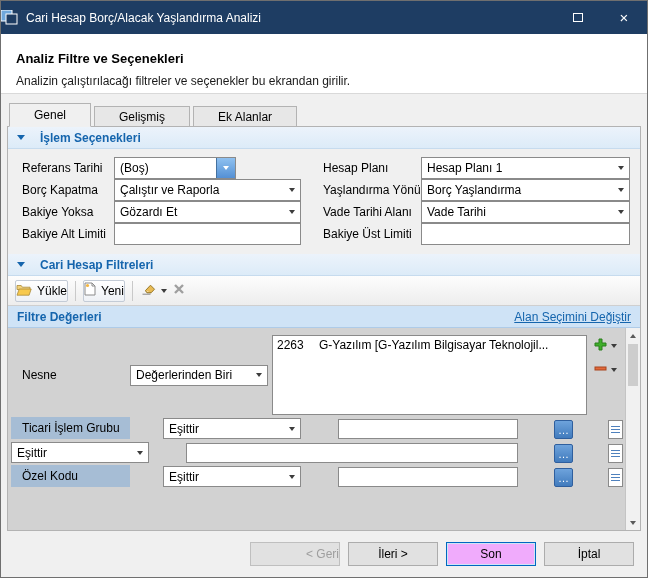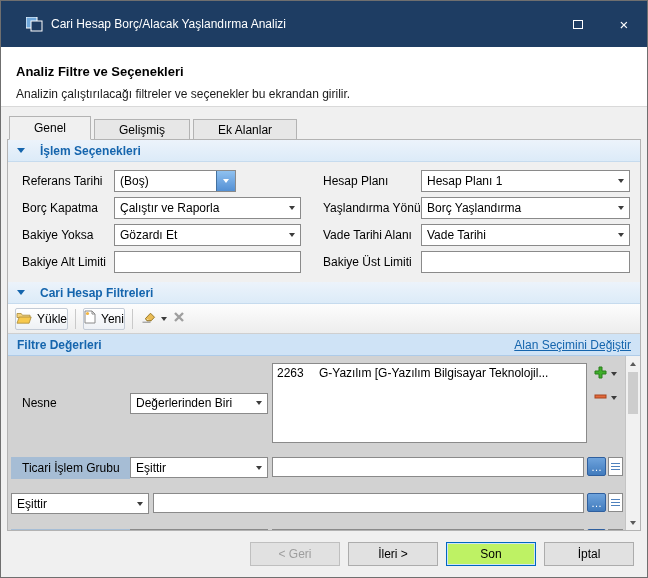--- a/index.html
+++ b/index.html
@@ -2,21 +2,21 @@
 <html><head>
 <meta charset="utf-8">
 <style>
   * { box-sizing: border-box; margin: 0; padding: 0; }
   html,body { width:648px; height:578px; }
   body { font-family:"Liberation Sans", sans-serif; font-size:12px; color:#000; background:#f0f0f0; }
 
   .window { width:648px; height:578px; border:1px solid #6f6f6f; display:flex; flex-direction:column; background:#f0f0f0; }
 
   
-  .titlebar { height:46px; background:#1e3d63; display:flex; align-items:center; padding-left:25px; flex:0 0 auto; }
+  .titlebar { height:33px; background:#1e3d63; display:flex; align-items:center; padding-left:0; flex:0 0 auto; }
   .app-icon { width:17px; height:15px; margin-right:8px; display:inline-flex; }
   .tb-title { color:#fff; font-size:12px; }
   .tb-controls { margin-left:auto; display:flex; height:30px; }
   .tb-btn { width:46px; height:30px; display:flex; align-items:center; justify-content:center; color:#fff; }
   .max-glyph { width:10px; height:9px; border:1px solid #fff; display:inline-block; }
   .tb-btn.close { font-size:15px; }
 
   
   .header { height:60px; background:#ffffff; border-bottom:1px solid #d9d9d9; padding:17px 15px 0 15px; flex:0 0 auto; }
   .header-title { font-weight:bold; font-size:13px; margin-bottom:8px; }
@@ -27,21 +27,21 @@
   .tabs { display:flex; align-items:flex-end; padding-left:2px; margin-bottom:-1px; position:relative; z-index:2; }
   .tab { height:21px; line-height:20px; padding:0 24px; background:#e7e7e7; border:1px solid #b3b3b3; margin-right:3px; }
   .tab.active { height:24px; line-height:23px; background:#f0f0f0; border-bottom:1px solid #f0f0f0; }
 
   .panel { flex:1 1 auto; min-height:0; border:1px solid #b3b3b3; background:#f0f0f0; display:flex; flex-direction:column; }
 
   .sec-header { height:22px; flex:0 0 auto; background:linear-gradient(#ecf3fb,#dcebf8); border-bottom:1px solid #c6dbee; display:flex; align-items:center; gap:15px; padding-left:9px; color:#1565ad; font-weight:bold; }
   .tri-blue { width:0; height:0; border-left:4px solid transparent; border-right:4px solid transparent; border-top:5px solid #1565ad; }
 
   
-  .form { flex:0 0 auto; display:grid; grid-template-columns:98px 187px 16px 104px 1fr; grid-auto-rows:22px; row-gap:5px; padding:8px 10px 9px 8px; align-items:center; }
+  .form { flex:0 0 auto; display:grid; grid-template-columns:98px 187px 16px 104px 1fr; grid-auto-rows:22px; padding:8px 10px 9px 8px; align-items:center; }
   .flab { padding-left:6px; }
   .combo { height:22px; border:1px solid #8a8a8a; background:#fff; display:flex; align-items:center; padding-left:5px; overflow:hidden; white-space:nowrap; }
   .car { margin-left:auto; margin-right:5px; width:0; height:0; border-left:3.5px solid transparent; border-right:3.5px solid transparent; border-top:4px solid #3c3c3c; flex:0 0 auto; }
   .combo.datec { width:122px; padding-left:5px; }
   .dbtn { margin-left:auto; width:19px; height:20px; background:linear-gradient(#8fc1f0,#5490d4); border-left:1px solid #44719f; display:flex; align-items:center; justify-content:center; }
   .car-w { width:0; height:0; border-left:3.5px solid transparent; border-right:3.5px solid transparent; border-top:4px solid #ffffff; }
   .tbox { height:22px; border:1px solid #8a8a8a; background:#fff; width:100%; font:12px "Liberation Sans",sans-serif; padding:0 4px; }
 
   
   .toolbar { height:30px; flex:0 0 auto; background:linear-gradient(#fdfdfd,#ededed); border-bottom:1px solid #cfcfcf; display:flex; align-items:center; padding-left:7px; gap:4px; }
@@ -64,39 +64,39 @@
   .glabel.hl2 { background:#c8d2de; }
   .gop { width:142px; flex:0 0 auto; display:flex; align-items:center; padding-right:4px; }
   .gop .combo { width:100%; height:21px; }
   .nlist { flex:1 1 auto; background:#fff; border:1px solid #8a8a8a; overflow:hidden; }
   .nlist-item { display:flex; padding:2px 4px; white-space:nowrap; }
   .nlist-code { width:42px; flex:0 0 auto; }
   .nlist-desc { overflow:hidden; text-overflow:ellipsis; }
   .nicons { width:36px; flex:0 0 auto; display:flex; flex-direction:column; align-items:center; padding-top:3px; gap:8px; }
   .ipair { display:flex; align-items:center; gap:4px; cursor:pointer; }
 
-  .frow { display:flex; height:22px; margin-top:14px; align-items:flex-start; }
+  .frow { display:flex; height:22px; margin-top:2px; align-items:flex-end;gap:33px; }
   .frow .glabel { align-self:stretch; }
   .fval { flex:1 1 auto; height:20px; border:1px solid #8a8a8a; background:#fff; margin-right:3px; font:12px "Liberation Sans",sans-serif; padding:0 3px; min-width:0; }
   .browse { width:19px; height:19px; flex:0 0 auto; background:linear-gradient(#6ea3dc,#417bbd); border:1px solid #2f5f9e; border-radius:2px; color:#fff; display:flex; align-items:center; justify-content:center; font-size:11px; line-height:8px; margin-right:2px; cursor:pointer; }
   .mini { width:15px; height:19px; flex:0 0 auto; background:#fff; border:1px solid #8a8a8a; display:flex; align-items:center; justify-content:center; cursor:pointer; }
 
   
   .vscroll { position:absolute; right:0; top:0; bottom:0; width:15px; background:#f1f1f1; border-left:1px solid #c4c4c4; display:flex; flex-direction:column; }
   .sbtn { height:15px; flex:0 0 auto; display:flex; align-items:center; justify-content:center; }
   .tri-u { width:0; height:0; border-left:3.5px solid transparent; border-right:3.5px solid transparent; border-bottom:4px solid #5a5a5a; }
   .tri-dn { width:0; height:0; border-left:3.5px solid transparent; border-right:3.5px solid transparent; border-top:4px solid #5a5a5a; }
   .sthumb { height:42px; margin:1px 2px 0 2px; background:#cdcdcd; flex:0 0 auto; }
   .sfill { flex:1 1 auto; }
 
   
   .footer { height:46px; flex:0 0 auto; display:flex; align-items:center; justify-content:flex-end; gap:8px; padding-right:13px; }
   .btn { width:90px; height:24px; background:#e1e1e1; border:1px solid #acacac; font:12px "Liberation Sans",sans-serif; color:#000; cursor:pointer; }
-  .btn.default { background:#bef264; border:1px solid #0067c0; box-shadow:inset 0 0 0 1px #cfe4f7; }
-  .btn.disabled { color:#9e9e9e; border-color:#bfbfbf; }
+  .btn.default { background:#f0abfc; border:1px solid #0067c0; box-shadow:inset 0 0 0 1px #cfe4f7; }
+  .btn.disabled { color:#9e9e9e; border-color:#bfbfbf;text-align:right; }
 </style>
 </head>
 <body>
 
 <div class="window">
 
   <div class="titlebar">
     <span class="app-icon">
       <svg width="17" height="15" viewBox="0 0 17 15">
         <rect x="0" y="0" width="11" height="11" fill="#6fa8dc" stroke="#ffffff"></rect>

